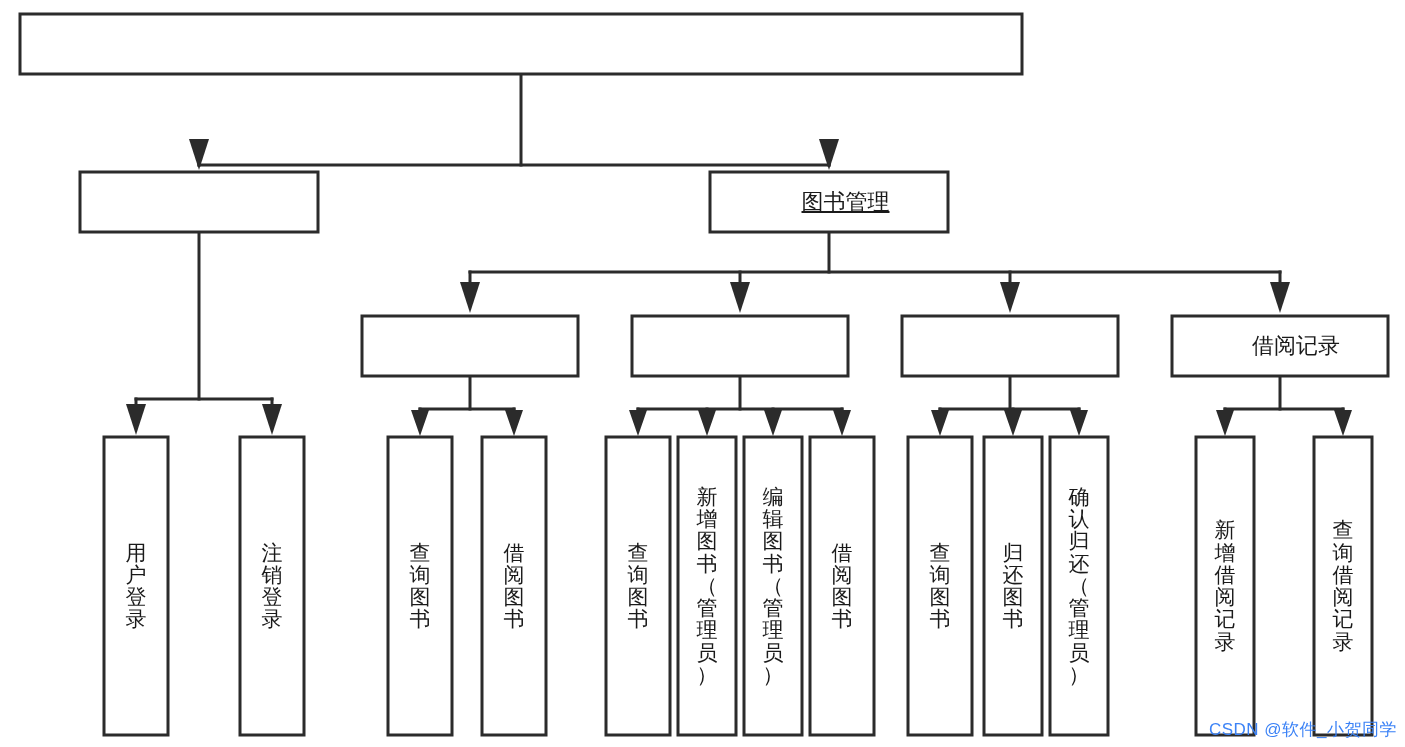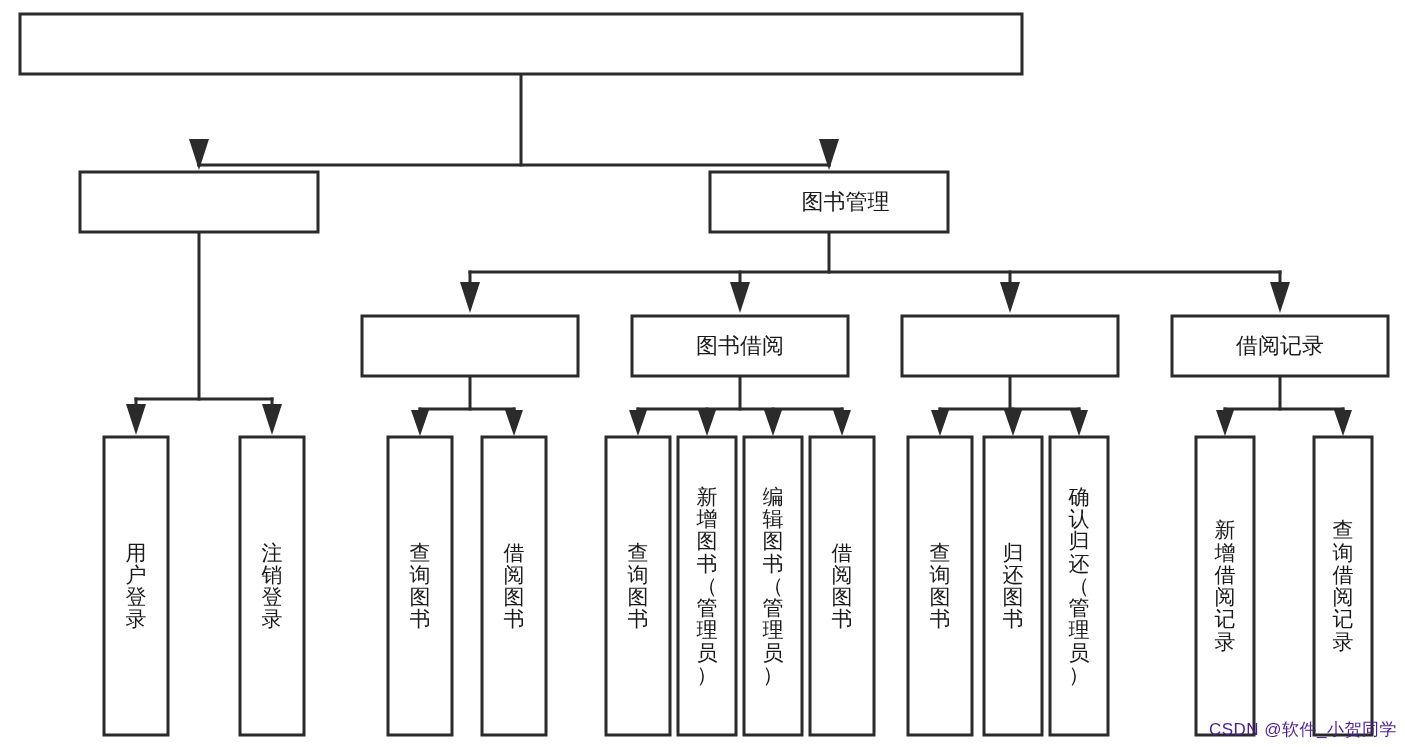--- a/index.html
+++ b/index.html
@@ -40,21 +40,21 @@
   .arrow-head {
     fill: #2b2b2b;
     stroke: none;
   }
   .watermark {
     position: absolute;
     right: 8px;
     bottom: 6px;
     font-family: "Liberation Sans", "DejaVu Sans", sans-serif;
     font-size: 17px;
-    color: #4c1d95;
+    color: #3b82f6;
     letter-spacing: 0.5px;
     white-space: nowrap;
     user-select: none;
   }
   .vlabel-wrap {
     position: absolute;
     display: flex;
     flex-direction: column;
     align-items: center;
     justify-content: center;
@@ -178,24 +178,23 @@
     <rect class="node-box" x="744" y="437" width="58" height="298"></rect>
     <rect class="node-box" x="810" y="437" width="64" height="298"></rect>
     <rect class="node-box" x="908" y="437" width="64" height="298"></rect>
     <rect class="node-box" x="984" y="437" width="58" height="298"></rect>
     <rect class="node-box" x="1050" y="437" width="58" height="298"></rect>
     <rect class="node-box" x="1196" y="437" width="58" height="298"></rect>
     <rect class="node-box" x="1314" y="437" width="58" height="298"></rect>
   </svg>
 
 
-  <div class="hlabel-wrap" style="left:710px; top:172px; width:271px; height:60px;">图书管理</div>
-
-  <div class="hlabel-wrap" style="left:632px; top:316px; width:216px; height:60px;">图书借阅</div>
-  <div class="hlabel-wrap" style="left:1172px; top:316px; width:216px; height:60px;">借阅记录</div>
+  <div class="hlabel-wrap" style="left:710px; top:172px; width:271px; height:60px;text-decoration:underline;">图书管理</div>
+
+  <div class="hlabel-wrap" style="left:1172px; top:316px; width:216px; height:60px;padding-left:16px;">借阅记录</div>
 
   <div id="leaf-labels">
       <div class="vlabel-wrap" style="left: 104px; top: 437px; width: 64px; height: 298px;">
         <span>用</span>
         <span>户</span>
         <span>登</span>
         <span>录</span>
       </div>
       <div class="vlabel-wrap" style="left: 240px; top: 437px; width: 64px; height: 298px;">
         <span>注</span>

